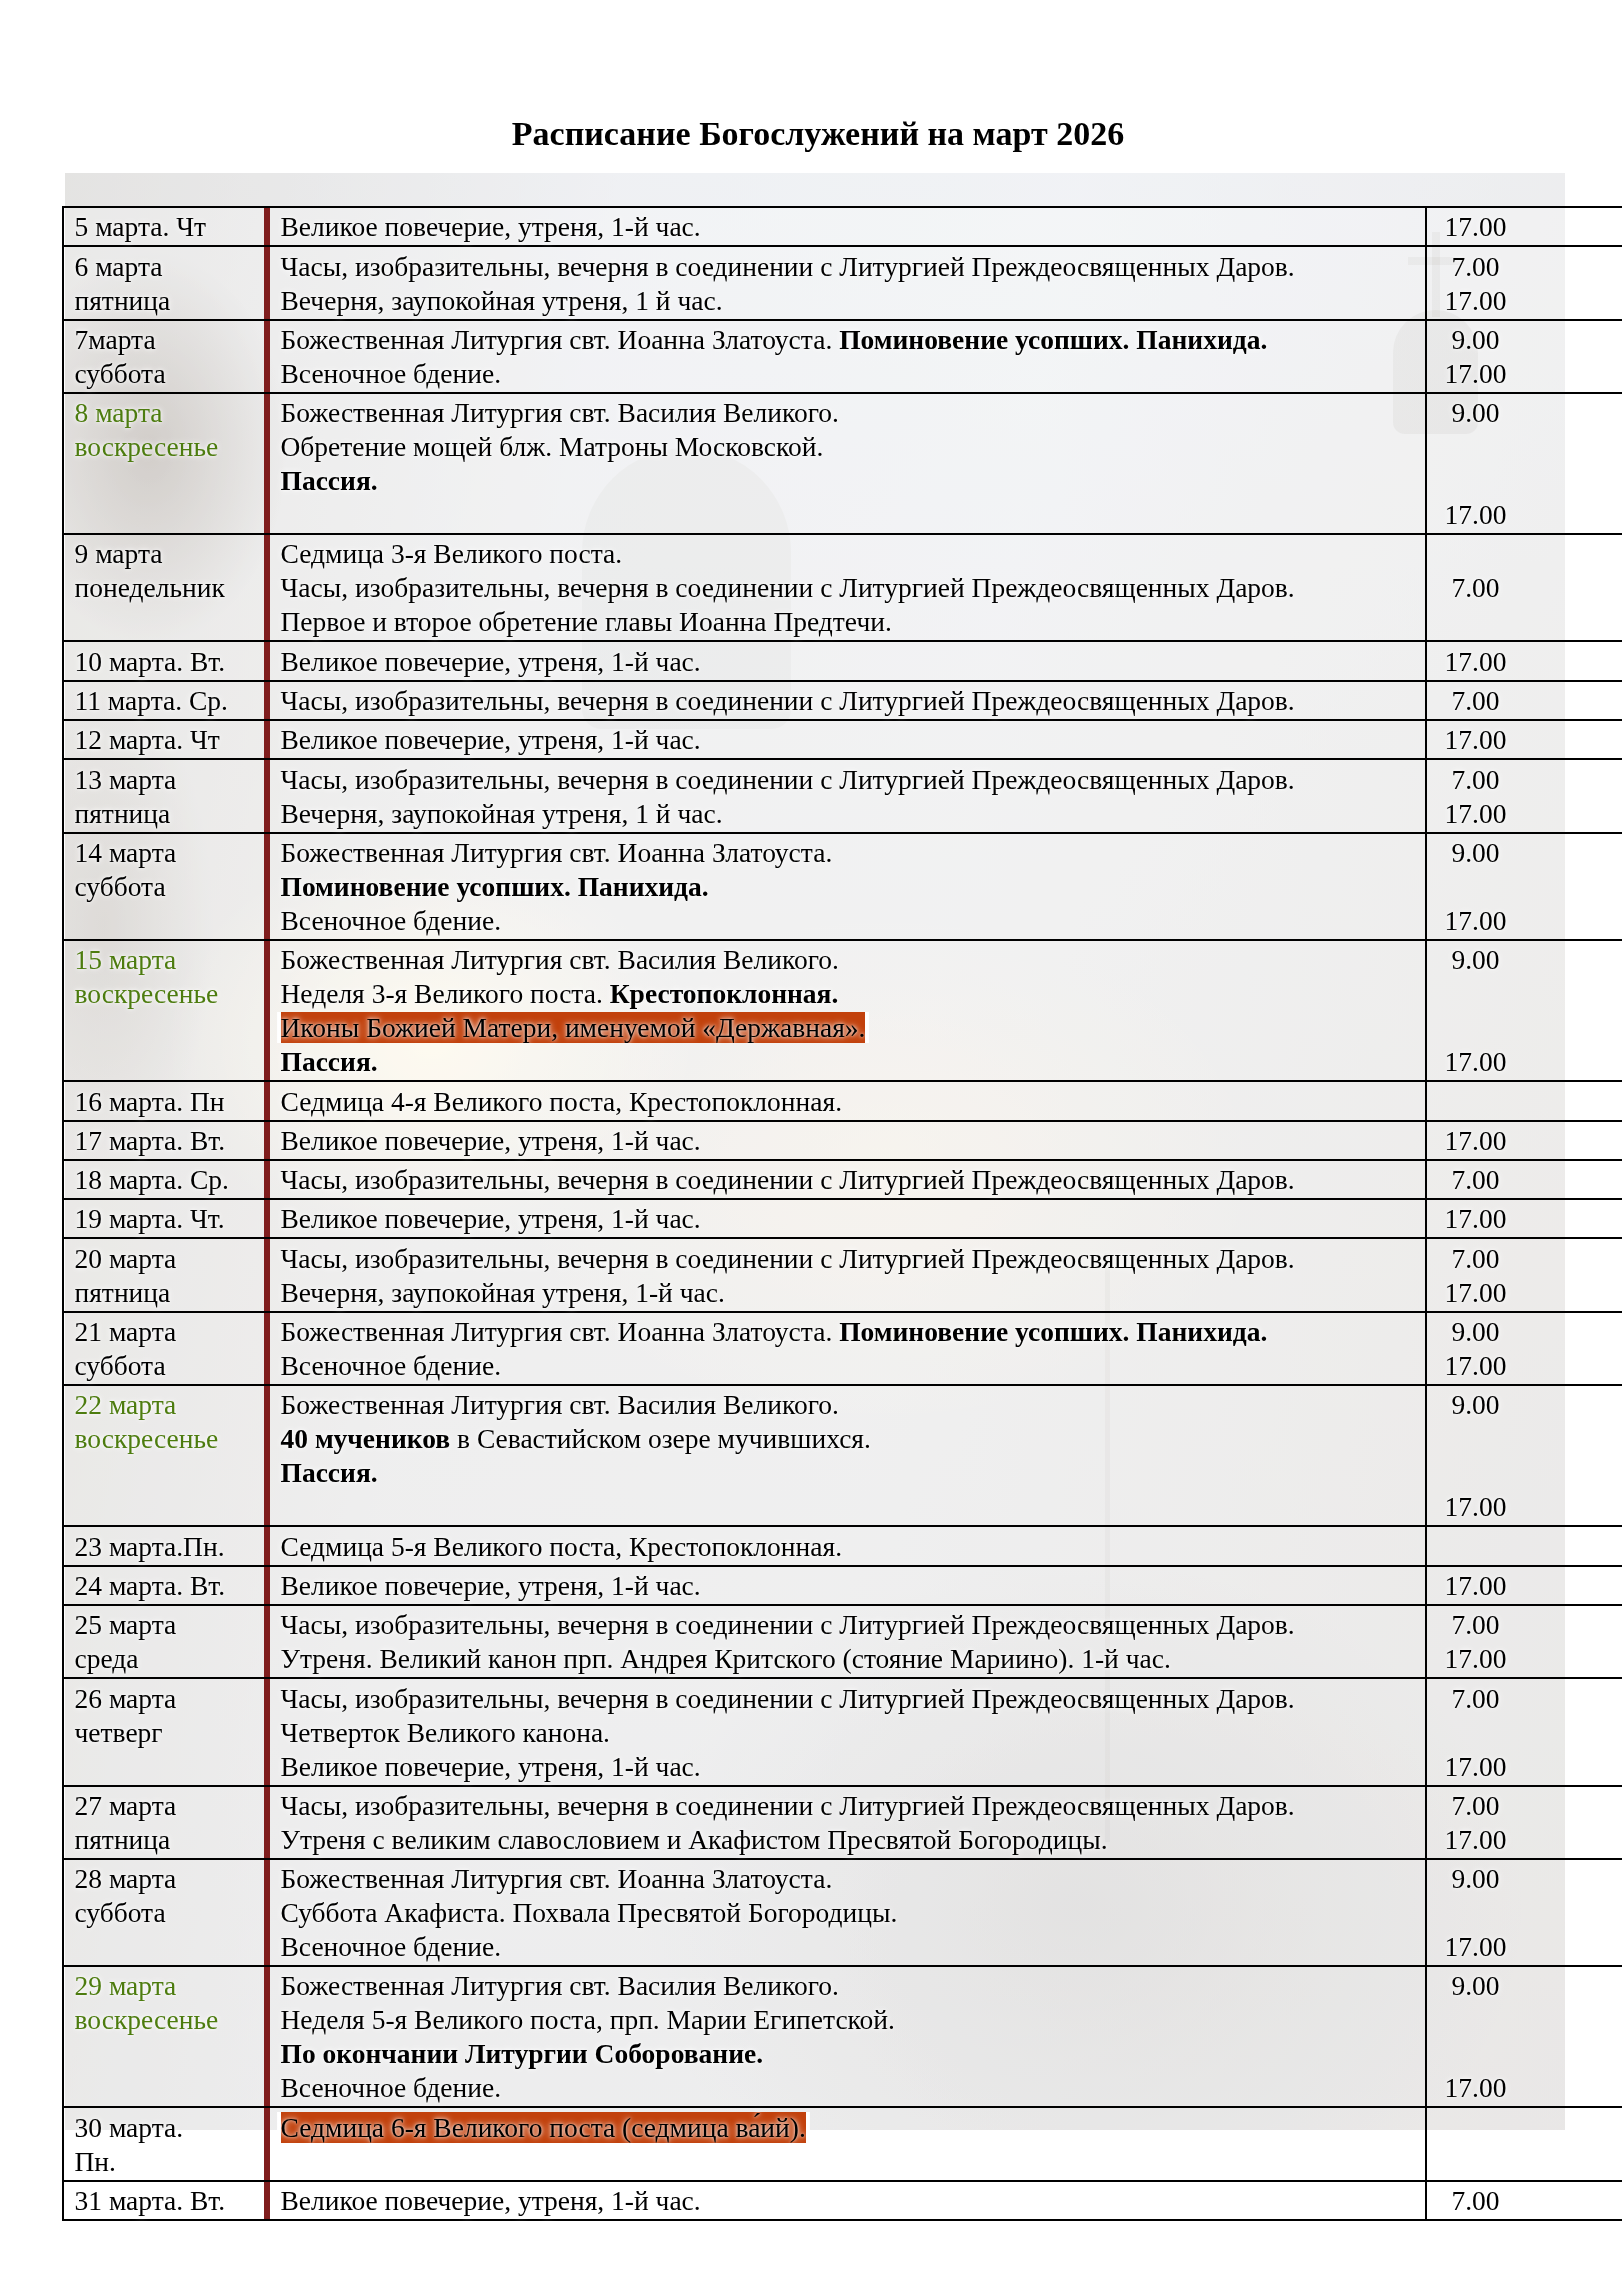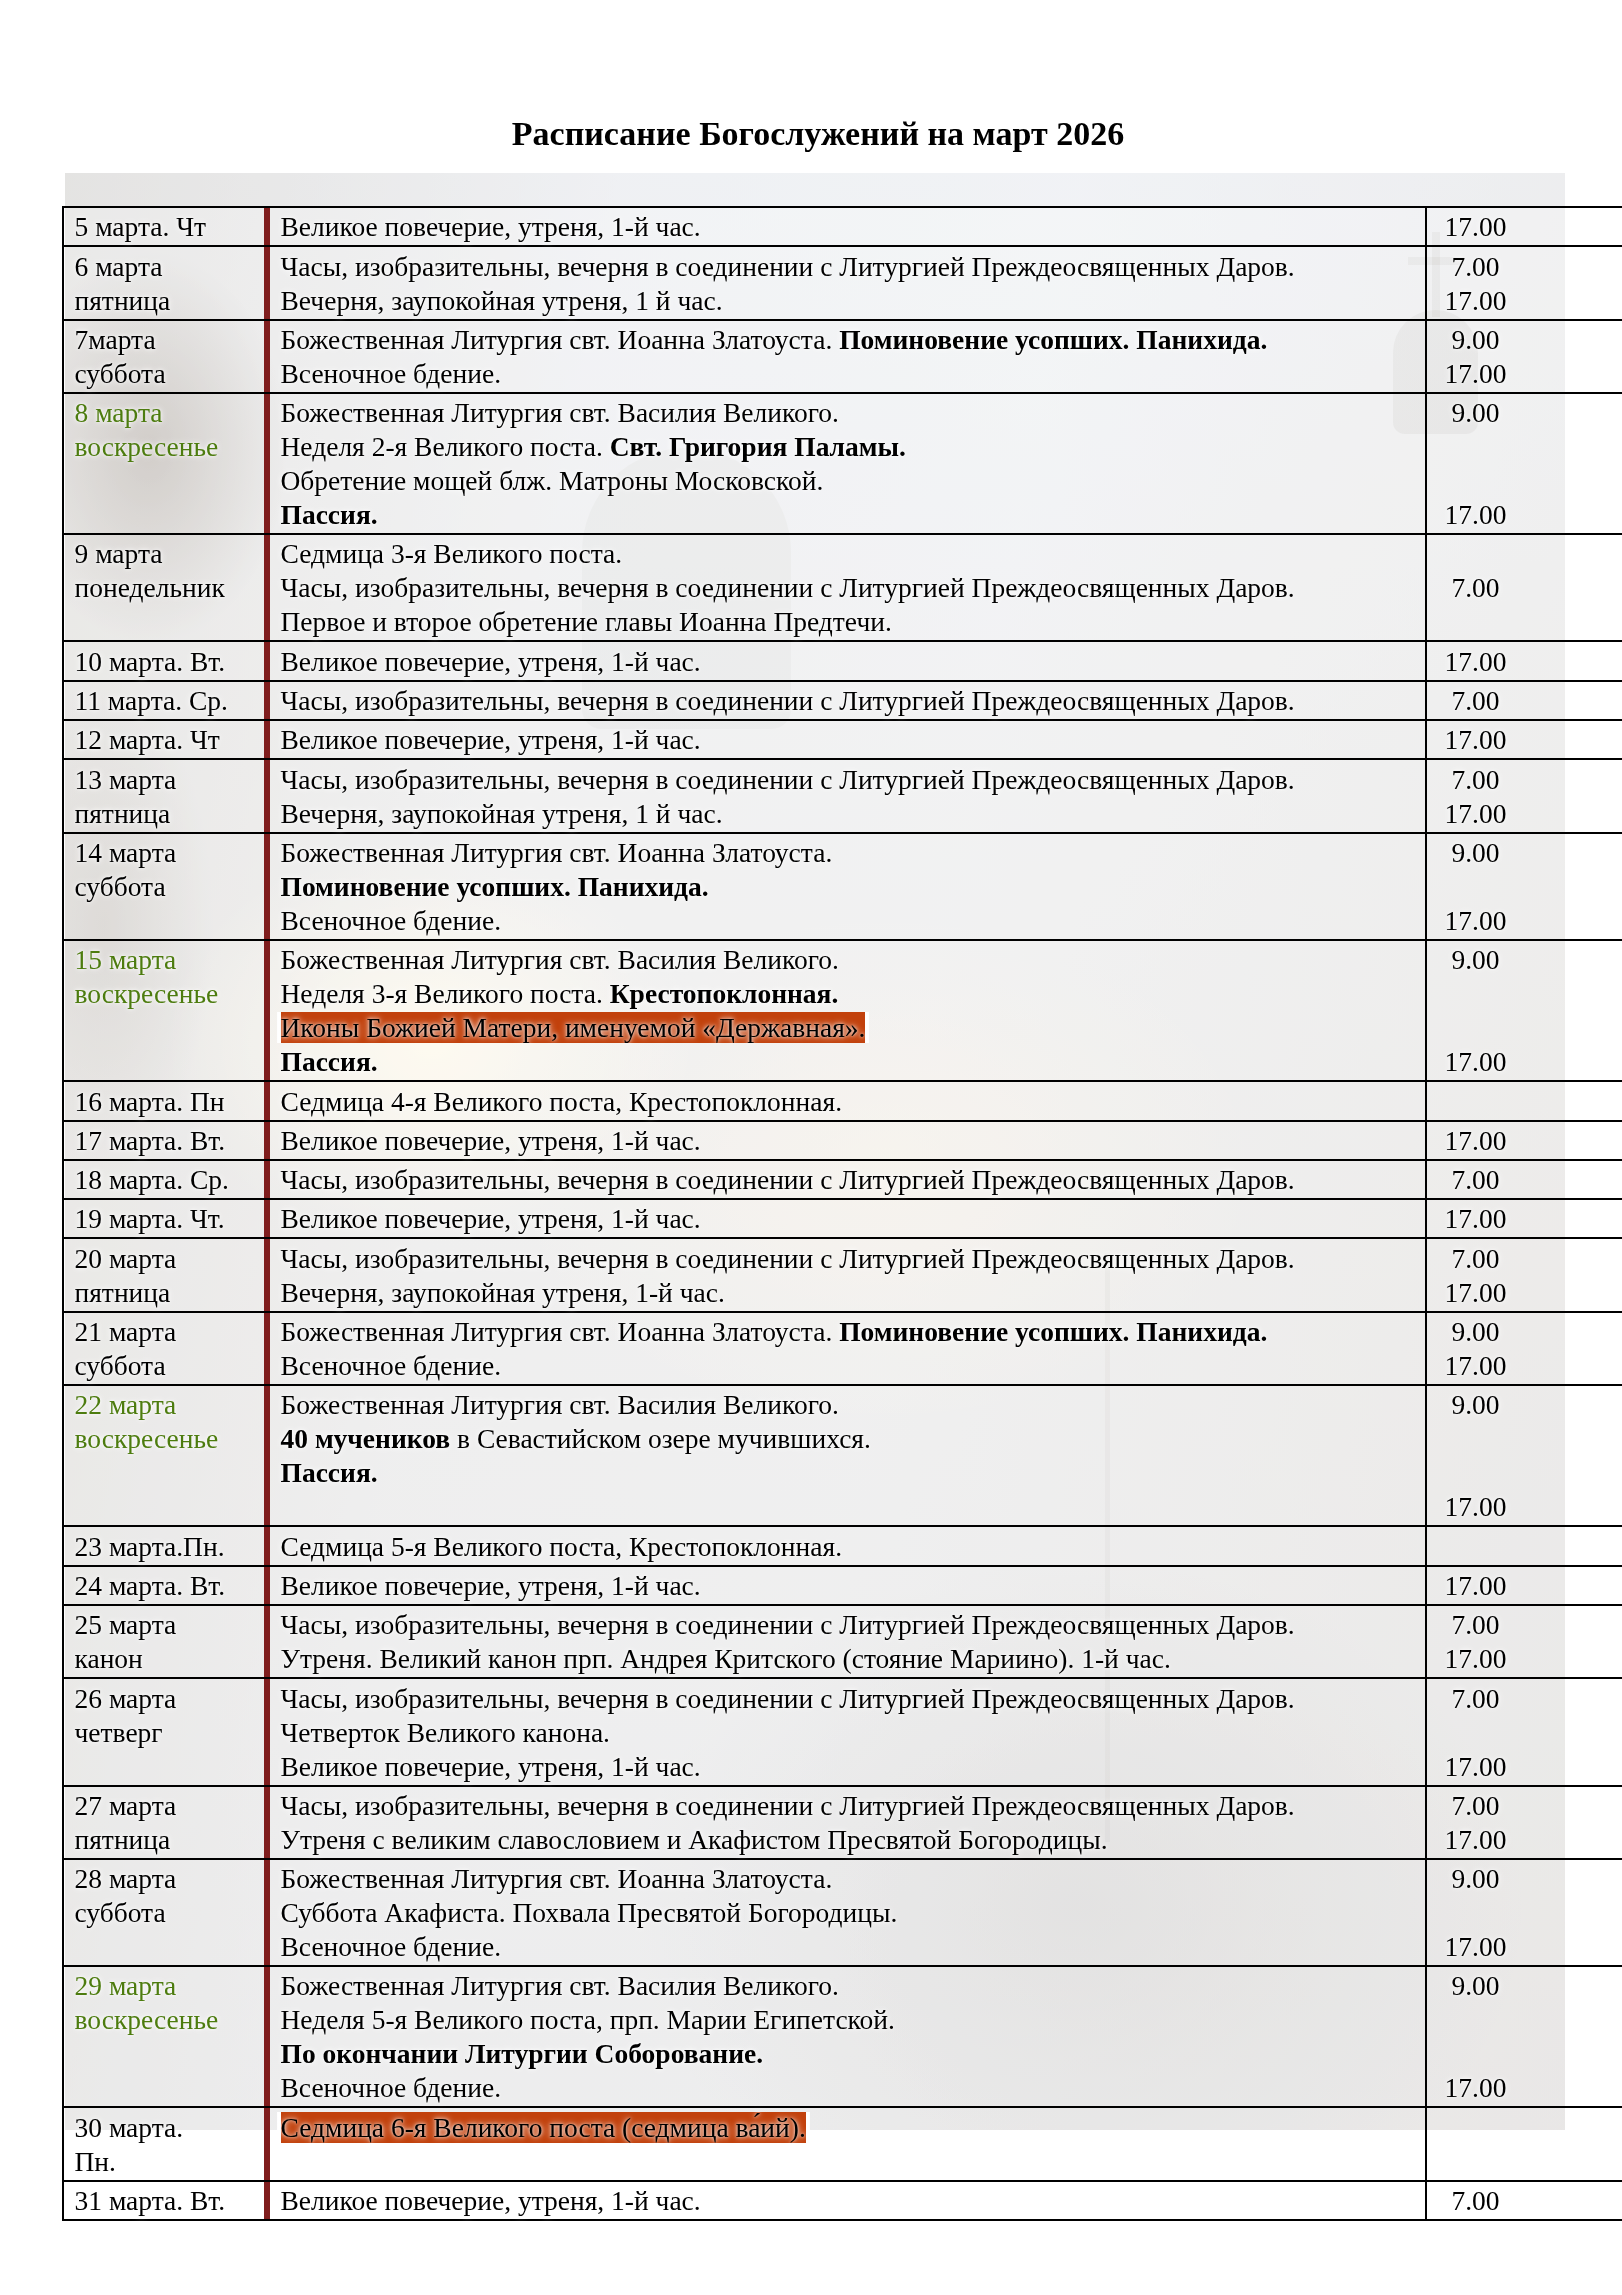--- a/index.html
+++ b/index.html
@@ -116,21 +116,20 @@
     </div>
     <div class="trow">
       <div class="cell date-cell">
         <div class="slot red">8 марта</div>
         <div class="slot red">воскресенье</div>
         <div class="slot"></div>
         <div class="slot"></div>
       </div>
       <div class="cell desc">
         <div class="slot"><span>Божественная Литургия свт. Василия Великого.</span></div>
-        <div class="slot"><span>Неделя 2-я Великого поста. </span><span class="b">Свт. Григория Паламы.</span></div>
         <div class="slot"><span>Обретение мощей блж. Матроны Московской.</span></div>
         <div class="slot"><span class="b">Пассия.</span></div>
       </div>
       <div class="cell time-cell">
         <div class="slot">9.00</div>
         <div class="slot"></div>
         <div class="slot"></div>
         <div class="slot">17.00</div>
       </div>
     </div>
@@ -344,21 +343,21 @@
       <div class="cell desc">
         <div class="slot"><span>Великое повечерие, утреня, 1-й час.</span></div>
       </div>
       <div class="cell time-cell">
         <div class="slot">17.00</div>
       </div>
     </div>
     <div class="trow">
       <div class="cell date-cell">
         <div class="slot">25 марта</div>
-        <div class="slot">канон</div>
+        <div class="slot">среда</div>
       </div>
       <div class="cell desc">
         <div class="slot"><span>Часы, изобразительны, вечерня в соединении с Литургией Преждеосвященных Даров.</span></div>
         <div class="slot"><span>Утреня. Великий канон прп. Андрея Критского (стояние Мариино). 1-й час.</span></div>
       </div>
       <div class="cell time-cell">
         <div class="slot">7.00</div>
         <div class="slot">17.00</div>
       </div>
     </div>

